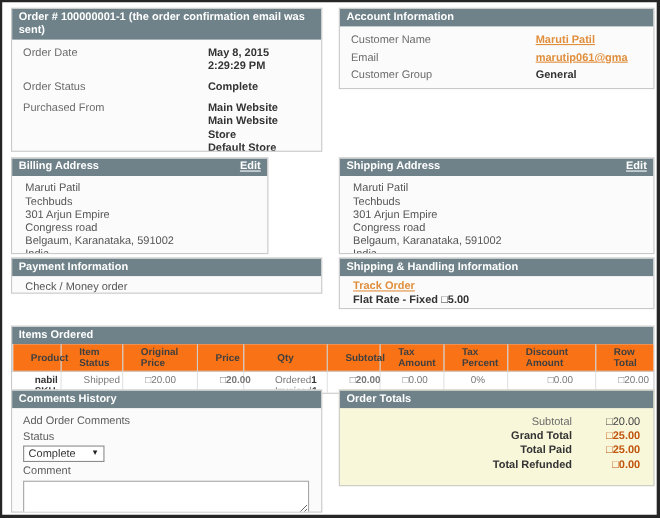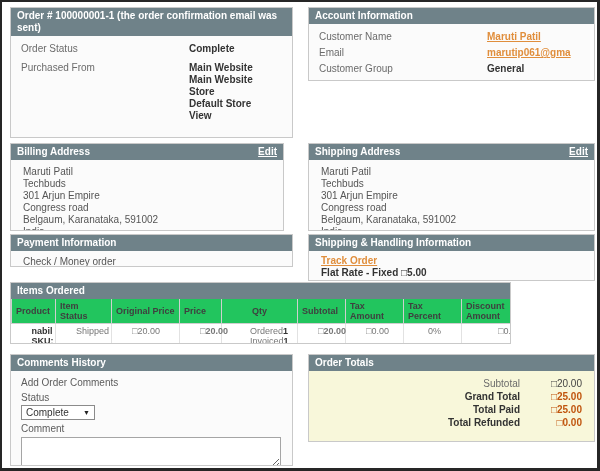--- a/index.html
+++ b/index.html
@@ -12,41 +12,41 @@
   .phead .edit-link { color:#fff; text-decoration:underline; font-size:10px; cursor:pointer; }
   .kv { display:flex; padding:0 0 0 10px; margin-top:7px; }
   .kv .k { width:168px; color:#6b6b6b; font-size:10px; line-height:12px; }
   .kv .v { flex:1; color:#333; font-weight:bold; font-size:10px; line-height:12px; white-space:pre-line; }
   a.olink { color:#e08e3c; text-decoration:underline; font-weight:bold; cursor:pointer; }
   .addr { padding:6px 12px; color:#555; font-size:10px; line-height:12px; white-space:pre-line; }
 
   
   #p-order    { left:8px;   top:5px;   width:283px; height:131px; }
   #p-account  { left:306px; top:5px;   width:287px; height:74px; }
-  #p-billing  { left:8px;   top:141px; width:274px; height:88px; }
+  #p-billing  { left:8px;   top:141px; width:234px; height:88px; }
   #p-shipping { left:306px; top:141px; width:287px; height:88px; }
   #p-payment  { left:8px;   top:232px; width:283px; height:33px; }
   #p-shiphand { left:306px; top:232px; width:287px; height:47px; }
-  #p-items    { left:8px;   top:280px; width:501px; height:62px; background:#fff; }
+  #p-items    { left:8px;   top:294px; width:585px; height:62px; background:#fff; }
   #p-comments { left:8px;   top:352px; width:283px; height:112px; }
   #p-totals   { left:306px; top:352px; width:287px; height:88px; background:#f8f7da; }
 
   
   .hscroll { height:9px; display:flex; align-items:stretch; }
   .sb-btn { width:11px; background:#e3e3e3; border:1px solid #bdbdbd; font-size:6px; line-height:6px;
             text-align:center; color:#555; cursor:pointer; }
   .sb-track { flex:1; background:#ececec; border:1px solid #d2d2d2; border-left:none; border-right:none; position:relative; }
   .sb-thumb { position:absolute; top:0; bottom:0; left:0; background:#a3a3a3; border-radius:3px; cursor:pointer; }
   #p-account .hscroll { margin:5px 4px 0 4px; }
   #p-account .sb-thumb { width:88%; }
 
   
   table.items { width:100%; border-collapse:collapse; table-layout:fixed; font-size:9px; }
-  table.items th { background:#22c55e; border:1px solid #cfcfcf; border-top:none; color:#3f3f3f;
-                   font-weight:bold; text-align:left; padding:2px 4px; line-height:10px; }
+  table.items th { background:#f97316; border:1px solid #cfcfcf; border-top:none; color:#3f3f3f;
+                   font-weight:bold; text-align:left; padding:2px 16px; line-height:10px; }
   table.items td { border-right:1px solid #e2e2e2; padding:2px 20px; color:#777; vertical-align:top; line-height:10px; }
   td.num, th.num { text-align:right; }
   .b { font-weight:bold; color:#333; }
   .qtyline { display:flex; justify-content:space-between; padding:0 6px 0 8px; }
 
   
   .c-body { padding:3px 10px 0 10px; font-size:10px; color:#5c5c5c; }
   .c-body .lbl { margin-top:3px; line-height:12px; }
   .select { width:74px; border:1px solid #8b8b8b; background:#fff; display:flex; justify-content:space-between;
             align-items:center; padding:1px 4px; margin-top:1px; font-size:10px; color:#333; cursor:pointer; }
@@ -67,20 +67,25 @@
   .sh-method { font-weight:bold; color:#333; }
 </style>
 </head>
 <body>
 
 <div class="frame">
 
   <div class="panel" id="p-order">
     <div class="phead">
       <span>Order # 100000001-1 (the order confirmation email was sent)</span>
+    </div>
+    <div class="kv">
+      <div class="k">Order Date</div>
+      <div class="v">May 8, 2015
+2:29:29 PM</div>
     </div>
     <div class="kv">
       <div class="k">Order Status</div>
       <div class="v">Complete</div>
     </div>
     <div class="kv">
       <div class="k">Purchased From</div>
       <div class="v">Main Website
 Main Website
 Store

